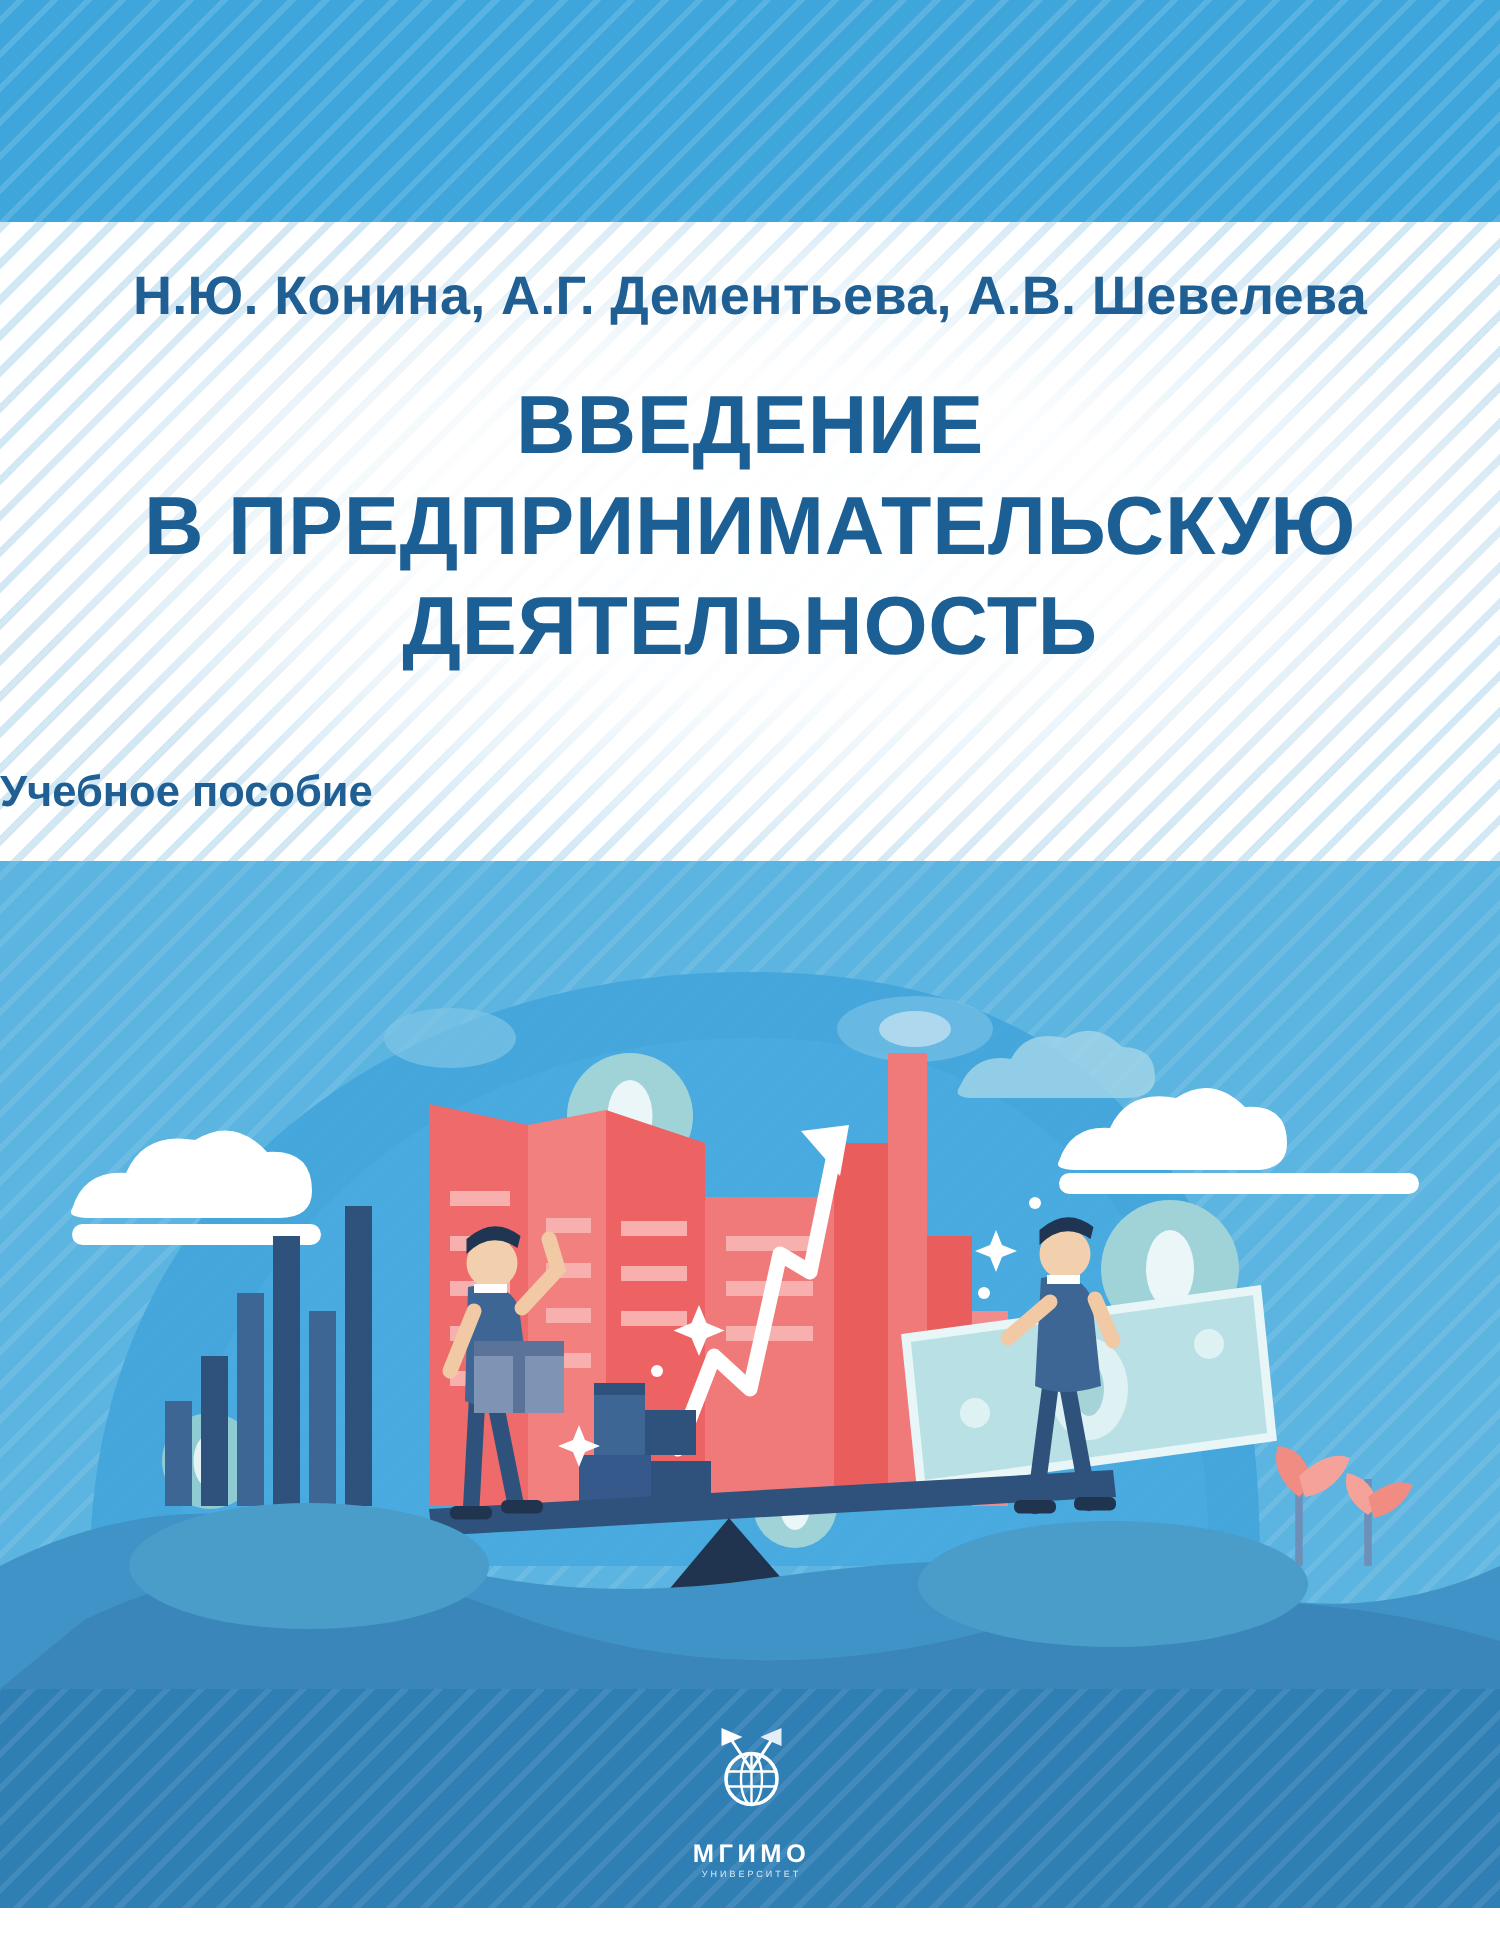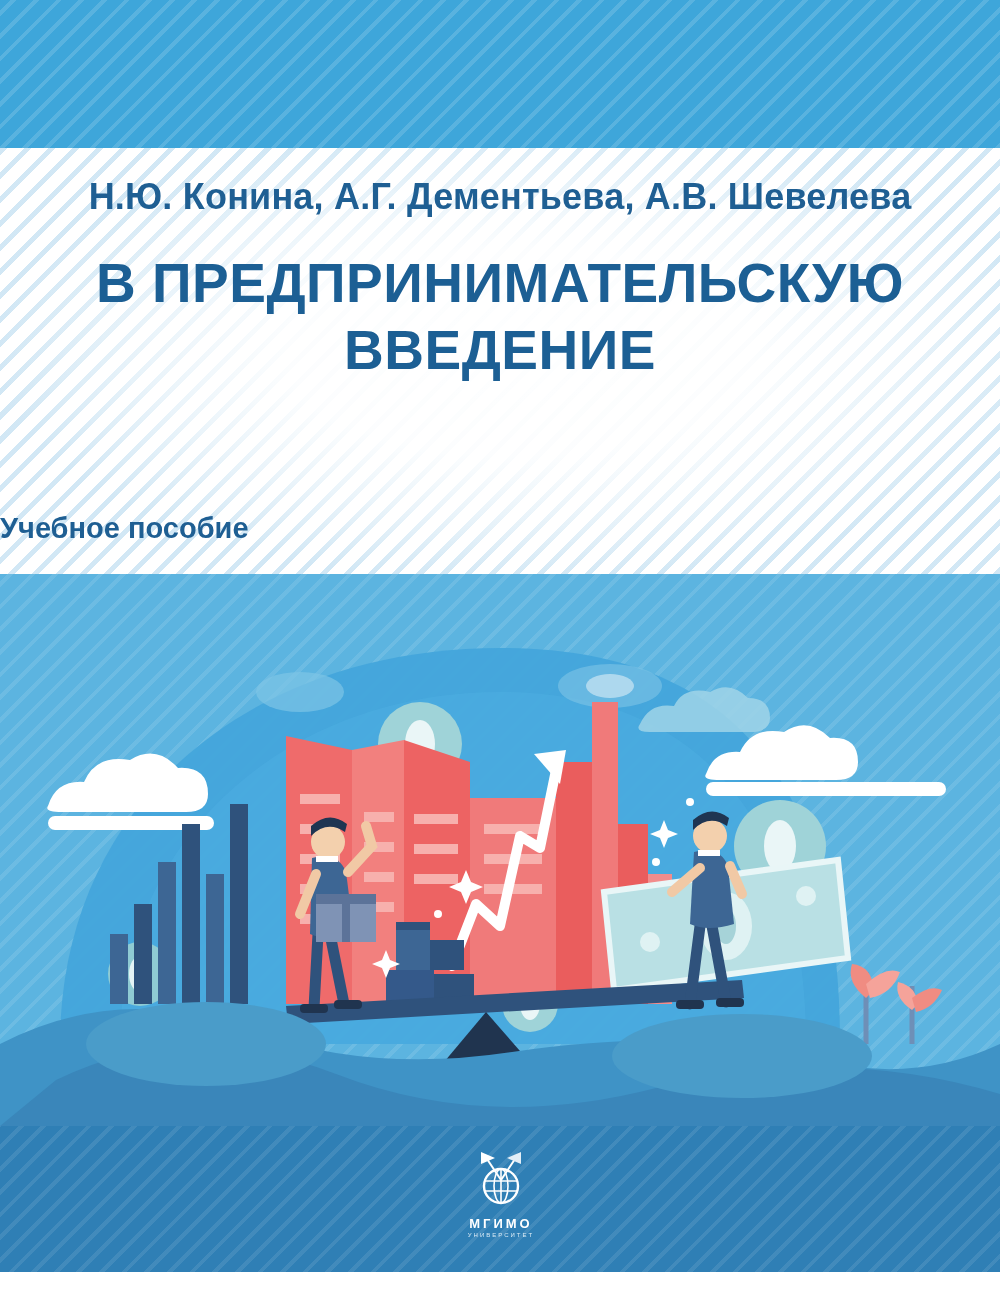--- a/index.html
+++ b/index.html
@@ -144,22 +144,22 @@
 
   
   .logo-wrap {
     position: absolute;
     left: 455px; top: 1150px;
     width: 92px;
     text-align: center;
     z-index: 8;
   }
   .logo-caption {
-    margin-top: 8px;
-    font-size: 13px;
+    margin-top: 18px;
+    font-size: 17px;
     font-weight: bold;
     letter-spacing: 3px;
     color: #ffffff;
   }
   .logo-sub {
     margin-top: 1px;
     font-size: 6px;
     letter-spacing: 2px;
     color: #d9eaf5;
   }
@@ -336,22 +336,23 @@
       <ellipse cx="206" cy="470" rx="120" ry="42" fill="#4a9cc9"></ellipse>
       <ellipse cx="742" cy="482" rx="130" ry="42" fill="#4a9cc9"></ellipse>
     </g>
   </svg>
 
   <div class="band-bottom"></div>
 
   <div class="authors">Н.Ю. Конина, А.Г. Дементьева, А.В. Шевелева</div>
 
   <div class="title">
+    <div class="title-line">ВВЕДЕНИЕ</div>
     <div class="title-line">В ПРЕДПРИНИМАТЕЛЬСКУЮ</div>
-    <div class="title-line">ВВЕДЕНИЕ</div>
+    <div class="title-line">ДЕЯТЕЛЬНОСТЬ</div>
   </div>
 
   <div class="subtitle">Учебное пособие</div>
 
   <div class="logo-wrap">
     <svg width="92" height="58" viewBox="0 0 92 58">
       <g stroke="#ffffff" stroke-width="2" fill="none">
         <path d="M30 6 L46 30"></path>
         <path d="M62 6 L46 30"></path>
       </g>

